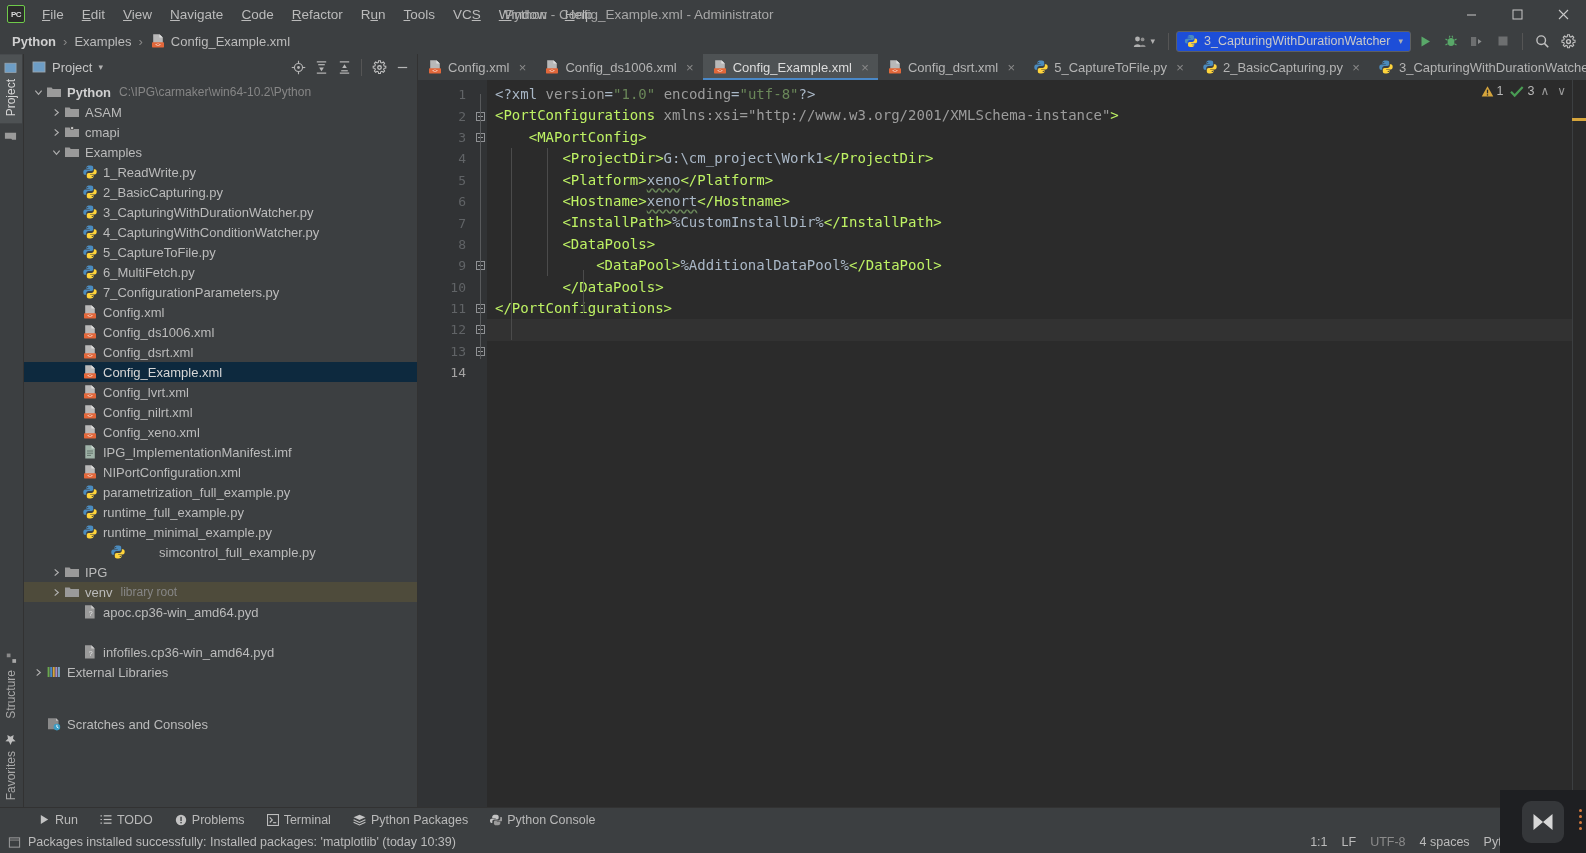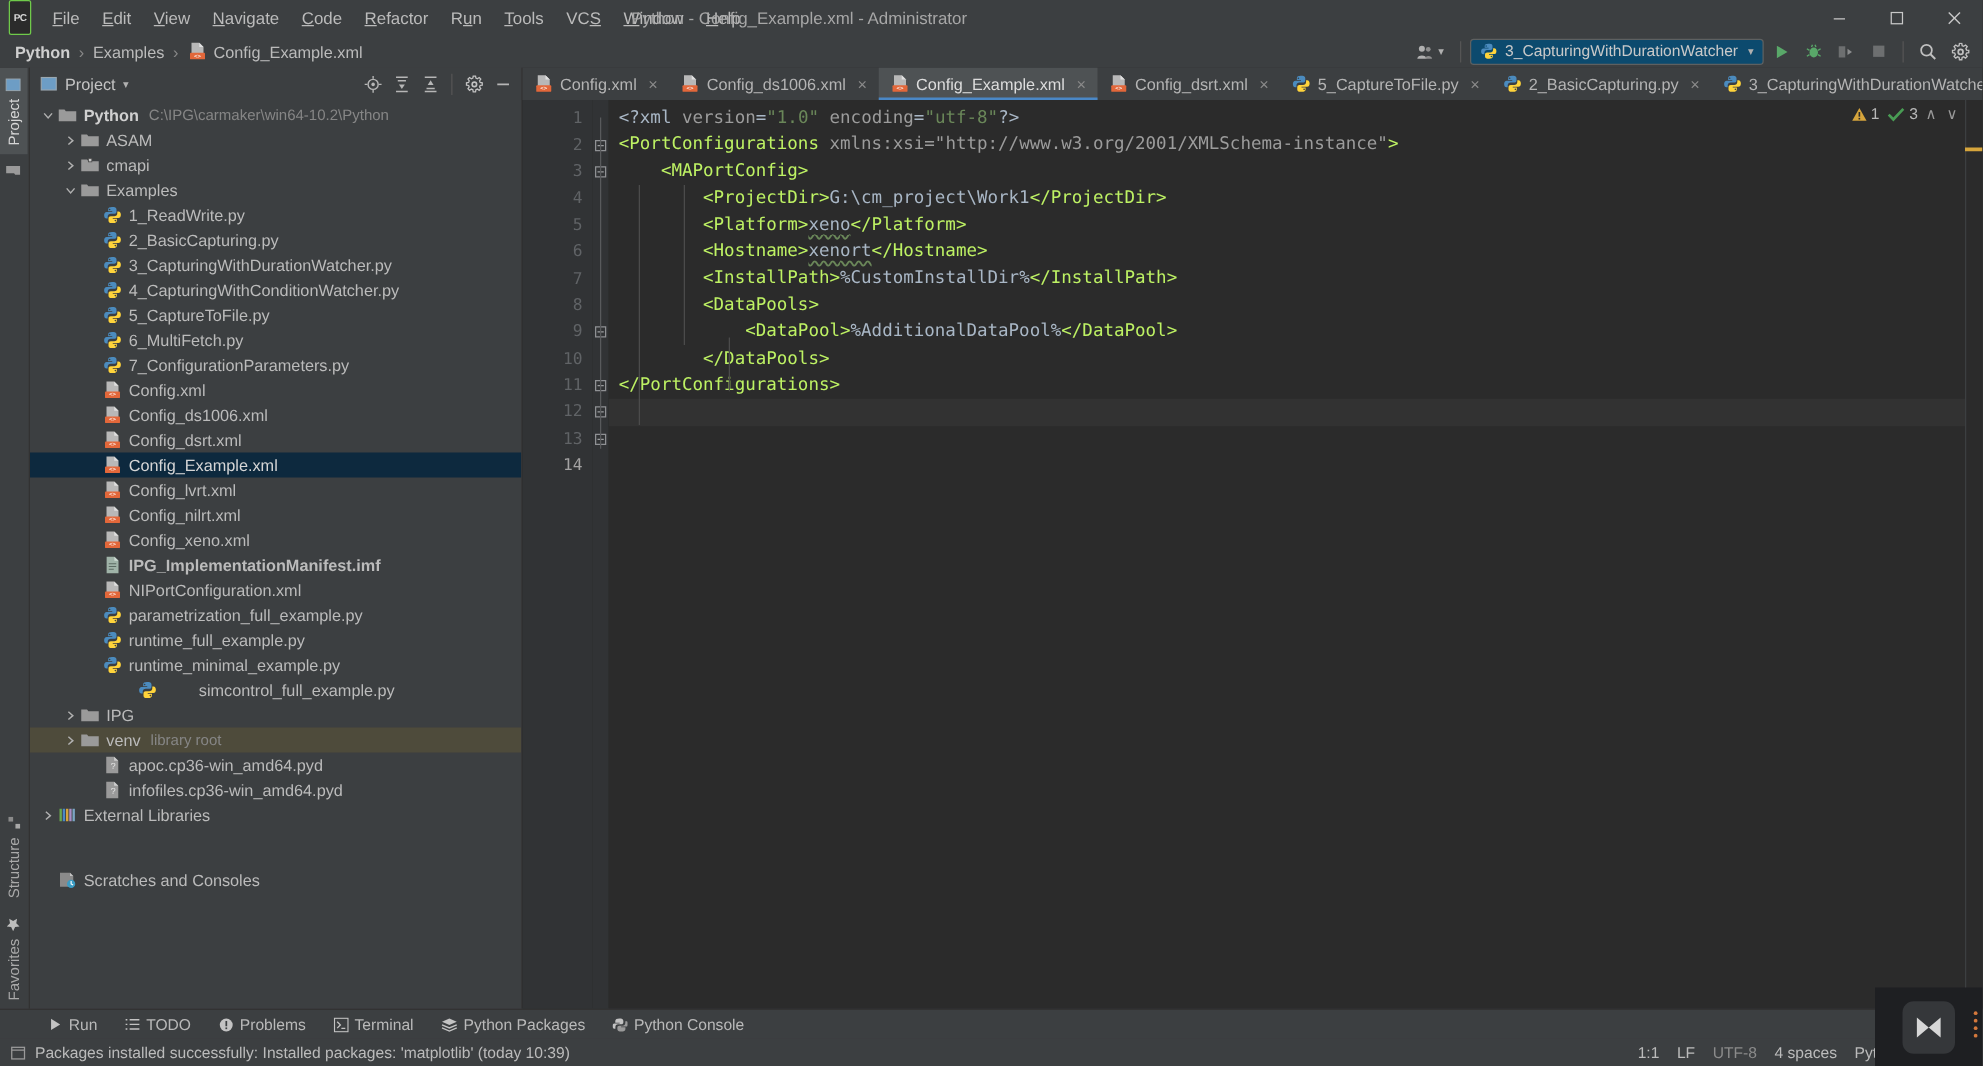--- a/index.html
+++ b/index.html
@@ -12,21 +12,21 @@
     overflow: hidden;
   }
   .app { position: relative; width: 1586px; height: 853px; display: flex; flex-direction: column; }
 
   
   .titlebar {
     height: 28px; background: #3c3f41; display: flex; align-items: center;
     flex: 0 0 28px; position: relative;
   }
   .pc-logo {
-    width: 18px; height: 28px; margin: 0 8px 0 7px; border-radius: 2px;
+    width: 18px; height: 18px; margin: 0 8px 0 7px; border-radius: 2px;
     background: #2b2b2b; border: 1px solid #6fca4a;
     display: flex; align-items: center; justify-content: center;
     font-size: 8px; font-weight: bold; color: #d8d8d8; letter-spacing: -0.5px;
     font-family: "Liberation Sans", sans-serif;
   }
   .menu-items { display: flex; align-items: center; }
   .menu-item {
     padding: 4px 9px; color: #bbbbbb; font-size: 13.5px; cursor: default;
     white-space: nowrap;
   }
@@ -47,21 +47,21 @@
     padding-left: 12px; position: relative;
   }
   .crumb { display: flex; align-items: center; color: #bbbbbb; font-size: 13px; }
   .crumb.bold { font-weight: bold; color: #cfcfcf; }
   .crumb-sep { color: #888; margin: 0 7px; font-size: 13px; }
   .navbar-right { position: absolute; right: 0; top: 0; height: 26px; display: flex; align-items: center; padding-right: 6px; gap: 2px; }
   .user-ico { display: flex; align-items: center; gap: 3px; padding: 2px 6px; color: #b0b0b0; }
   .vsep { width: 1px; height: 17px; background: #555; margin: 0 5px; }
   .runcfg {
     display: flex; align-items: center; gap: 6px; height: 21px; padding: 0 7px;
-    border: 1px solid #5e6060; border-radius: 3px; background: #0c4a6e; color: #c9c9c9;
+    border: 1px solid #5e6060; border-radius: 3px; background: #1d4ed8; color: #c9c9c9;
     font-size: 12.5px; white-space: nowrap;
   }
   .tbtn { width: 24px; height: 22px; display: flex; align-items: center; justify-content: center; }
 
   
   .body { flex: 1 1 auto; display: flex; min-height: 0; }
 
   
   .stripe {
     width: 24px; flex: 0 0 24px; background: #3c3f41; position: relative;
@@ -585,21 +585,21 @@
           <div class="row" style="padding-left: 42px;">
             <span class="twisty"></span>
             <svg viewBox="0 0 16 16" class="ico">
               <path d="M3.2 1.2h6.2l3.4 3.4v6H3.2z" fill="#b8b8b8"></path>
               <path d="M9.4 1.2l3.4 3.4H9.4z" fill="#e0e0e0"></path>
               <rect x="2" y="9.2" width="12" height="5.2" rx="0.7" fill="#e2673a"></rect>
               <text x="8" y="13.1" font-size="4.6" fill="#ffffff" text-anchor="middle" font-family="monospace">&lt;&gt;</text>
             </svg>
             <span class="row-label">Config_xeno.xml</span>
           </div>
-          <div class="row" style="padding-left: 42px; font-weight: bold;">
+          <div class="row" style="padding-left: 42px;">
             <span class="twisty"></span>
             <svg viewBox="0 0 16 16" class="ico">
               <path d="M3.3 1.3h6.2l3.3 3.3v10H3.3z" fill="#9fb3a8"></path>
               <path d="M9.5 1.3l3.3 3.3H9.5z" fill="#cfdcd5"></path>
               <line x1="5" y1="7" x2="11" y2="7" stroke="#5b6b63" stroke-width="0.9"></line>
               <line x1="5" y1="9.2" x2="11" y2="9.2" stroke="#5b6b63" stroke-width="0.9"></line>
               <line x1="5" y1="11.4" x2="9" y2="11.4" stroke="#5b6b63" stroke-width="0.9"></line>
             </svg>
             <span class="row-label">IPG_ImplementationManifest.imf</span>
           </div>
@@ -670,21 +670,21 @@
           </div>
           <div class="row" style="padding-left: 42px;">
             <span class="twisty"></span>
             <svg viewBox="0 0 16 16" class="ico">
               <path d="M3 1.3h6.3l3.3 3.3v10H3z" fill="#9a9a9a"></path>
               <path d="M9.3 1.3l3.3 3.3H9.3z" fill="#cfcfcf"></path>
               <text x="8.6" y="11.6" font-size="7" fill="#e5e5e5" text-anchor="middle" font-family="sans-serif">?</text>
             </svg>
             <span class="row-label">apoc.cp36-win_amd64.pyd</span>
           </div>
-          <div class="row" style="padding-left: 42px;">
+          <div class="row" style="padding-left: 42px; margin-top: 20px;">
             <span class="twisty"></span>
             <svg viewBox="0 0 16 16" class="ico">
               <path d="M3 1.3h6.3l3.3 3.3v10H3z" fill="#9a9a9a"></path>
               <path d="M9.3 1.3l3.3 3.3H9.3z" fill="#cfcfcf"></path>
               <text x="8.6" y="11.6" font-size="7" fill="#e5e5e5" text-anchor="middle" font-family="sans-serif">?</text>
             </svg>
             <span class="row-label">infofiles.cp36-win_amd64.pyd</span>
           </div>
           <div class="row" style="padding-left: 6px;">
             <span class="twisty">

